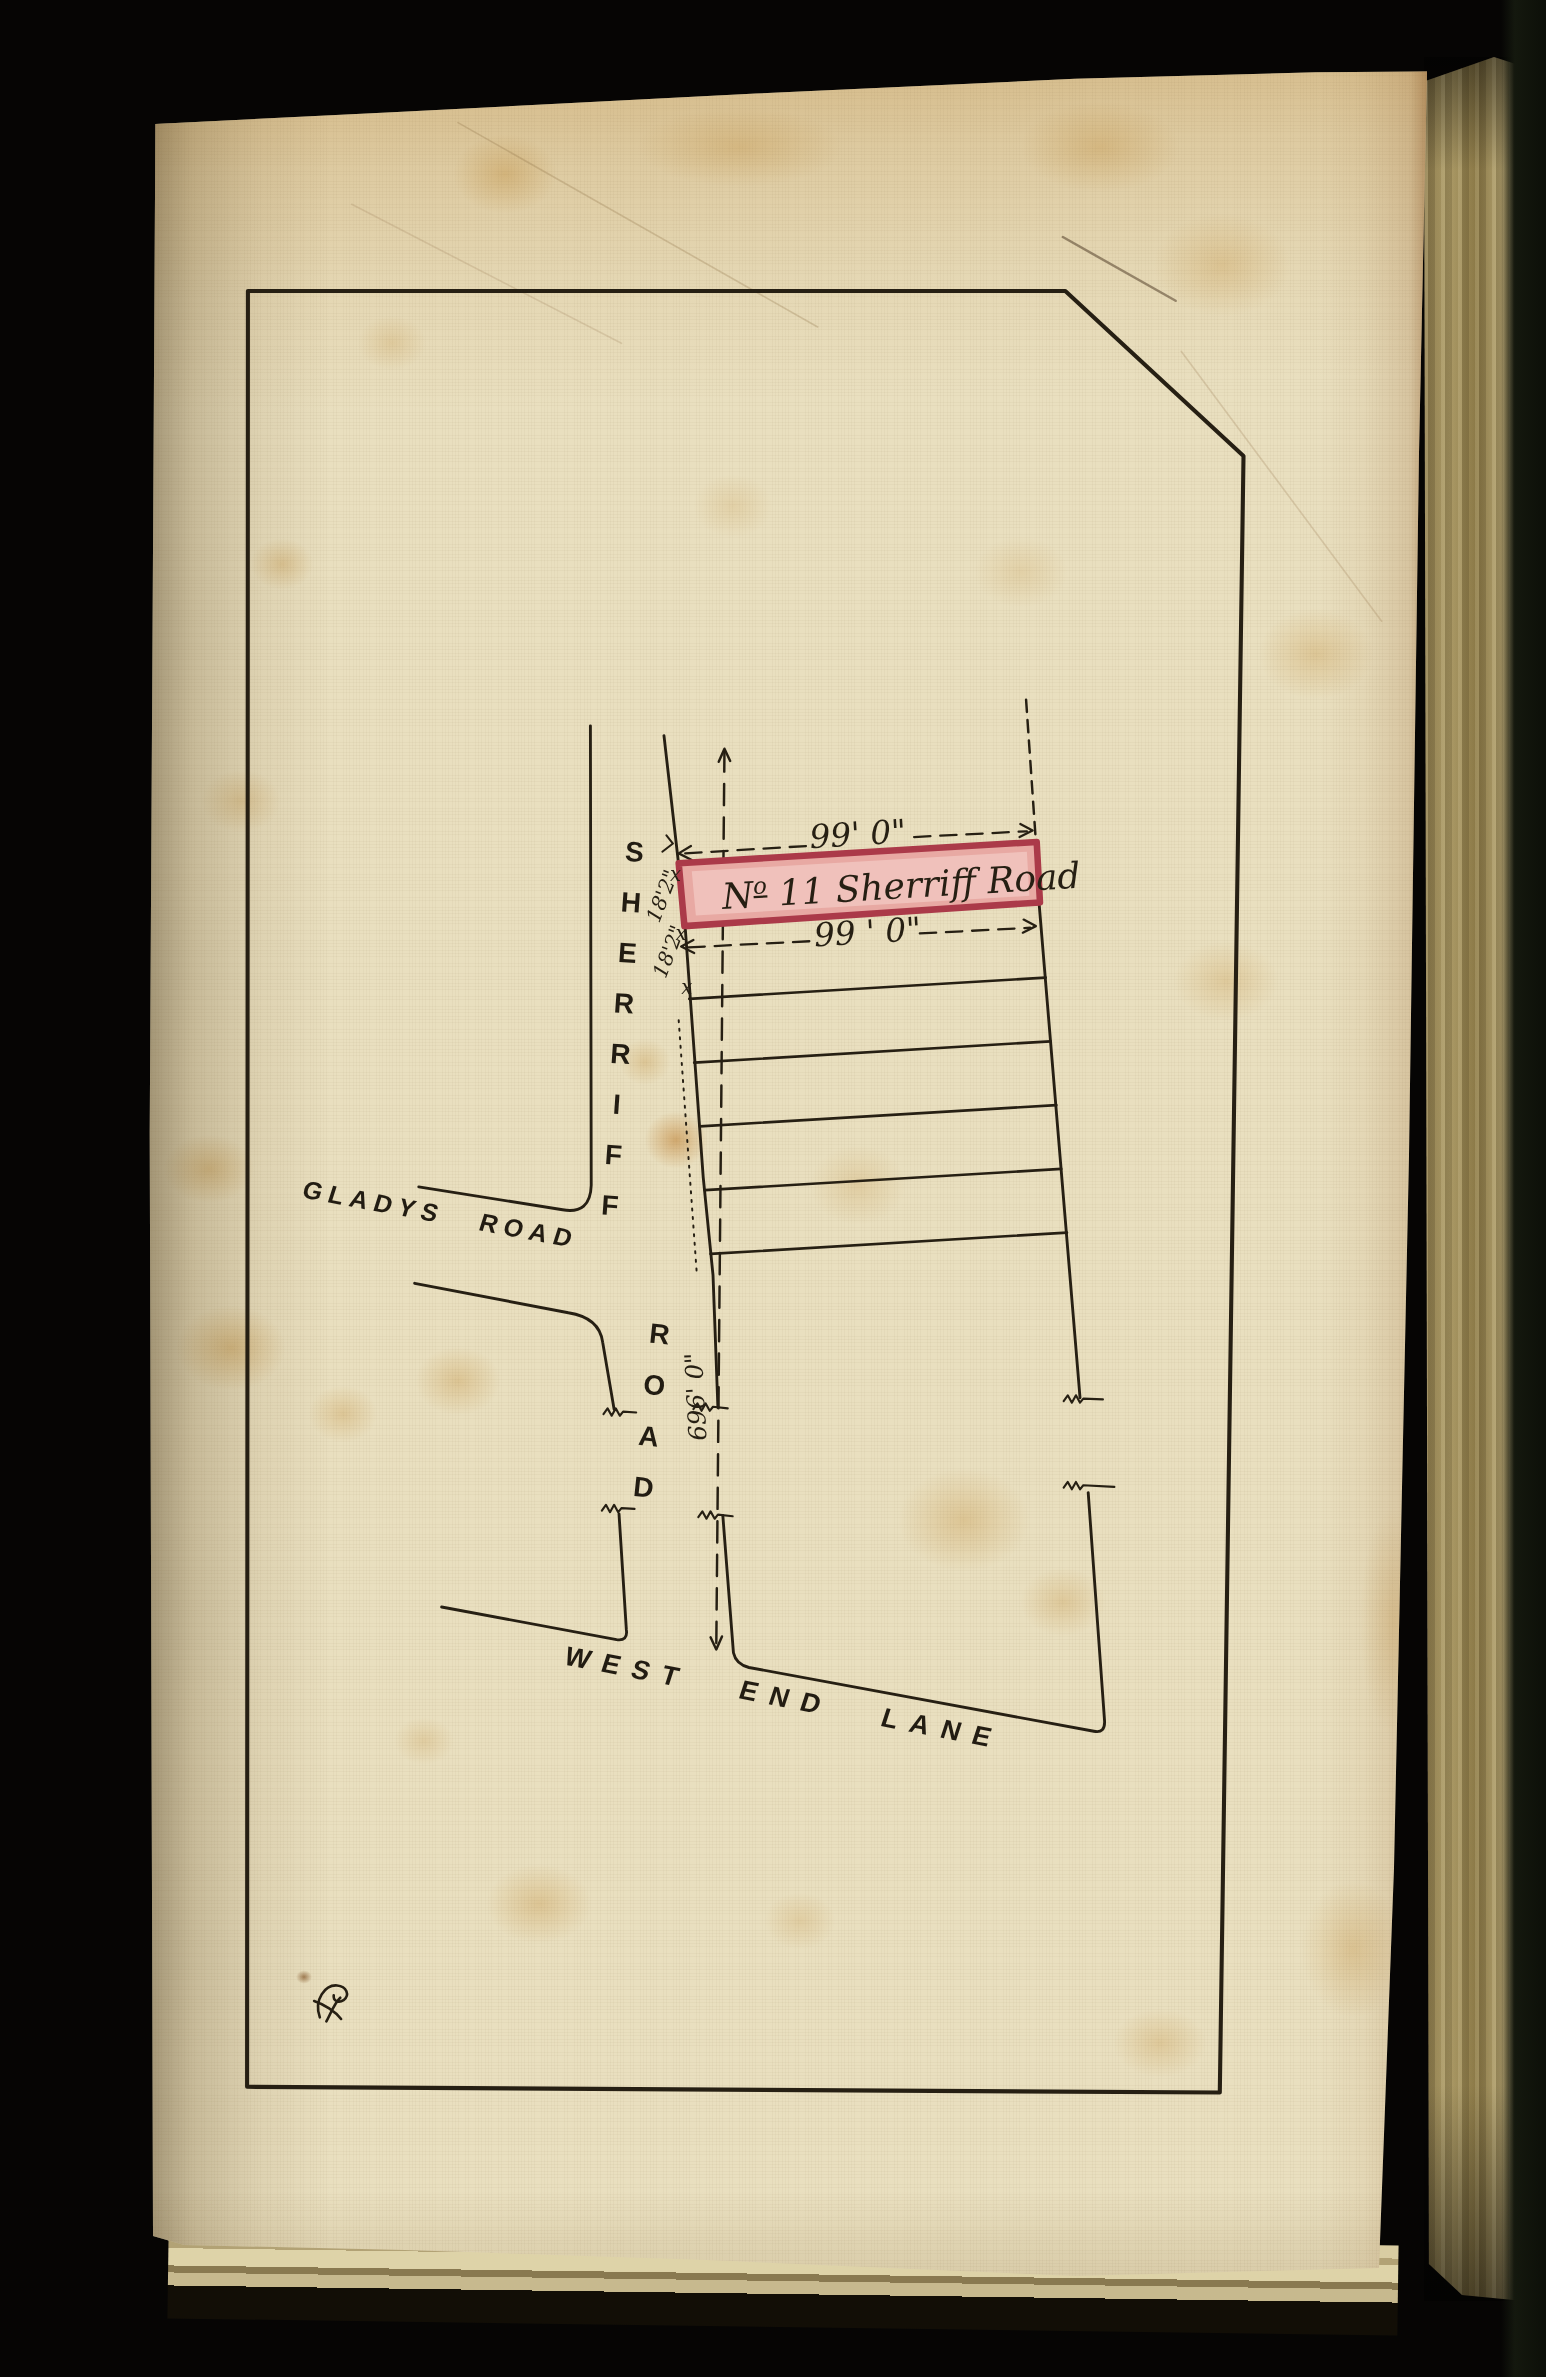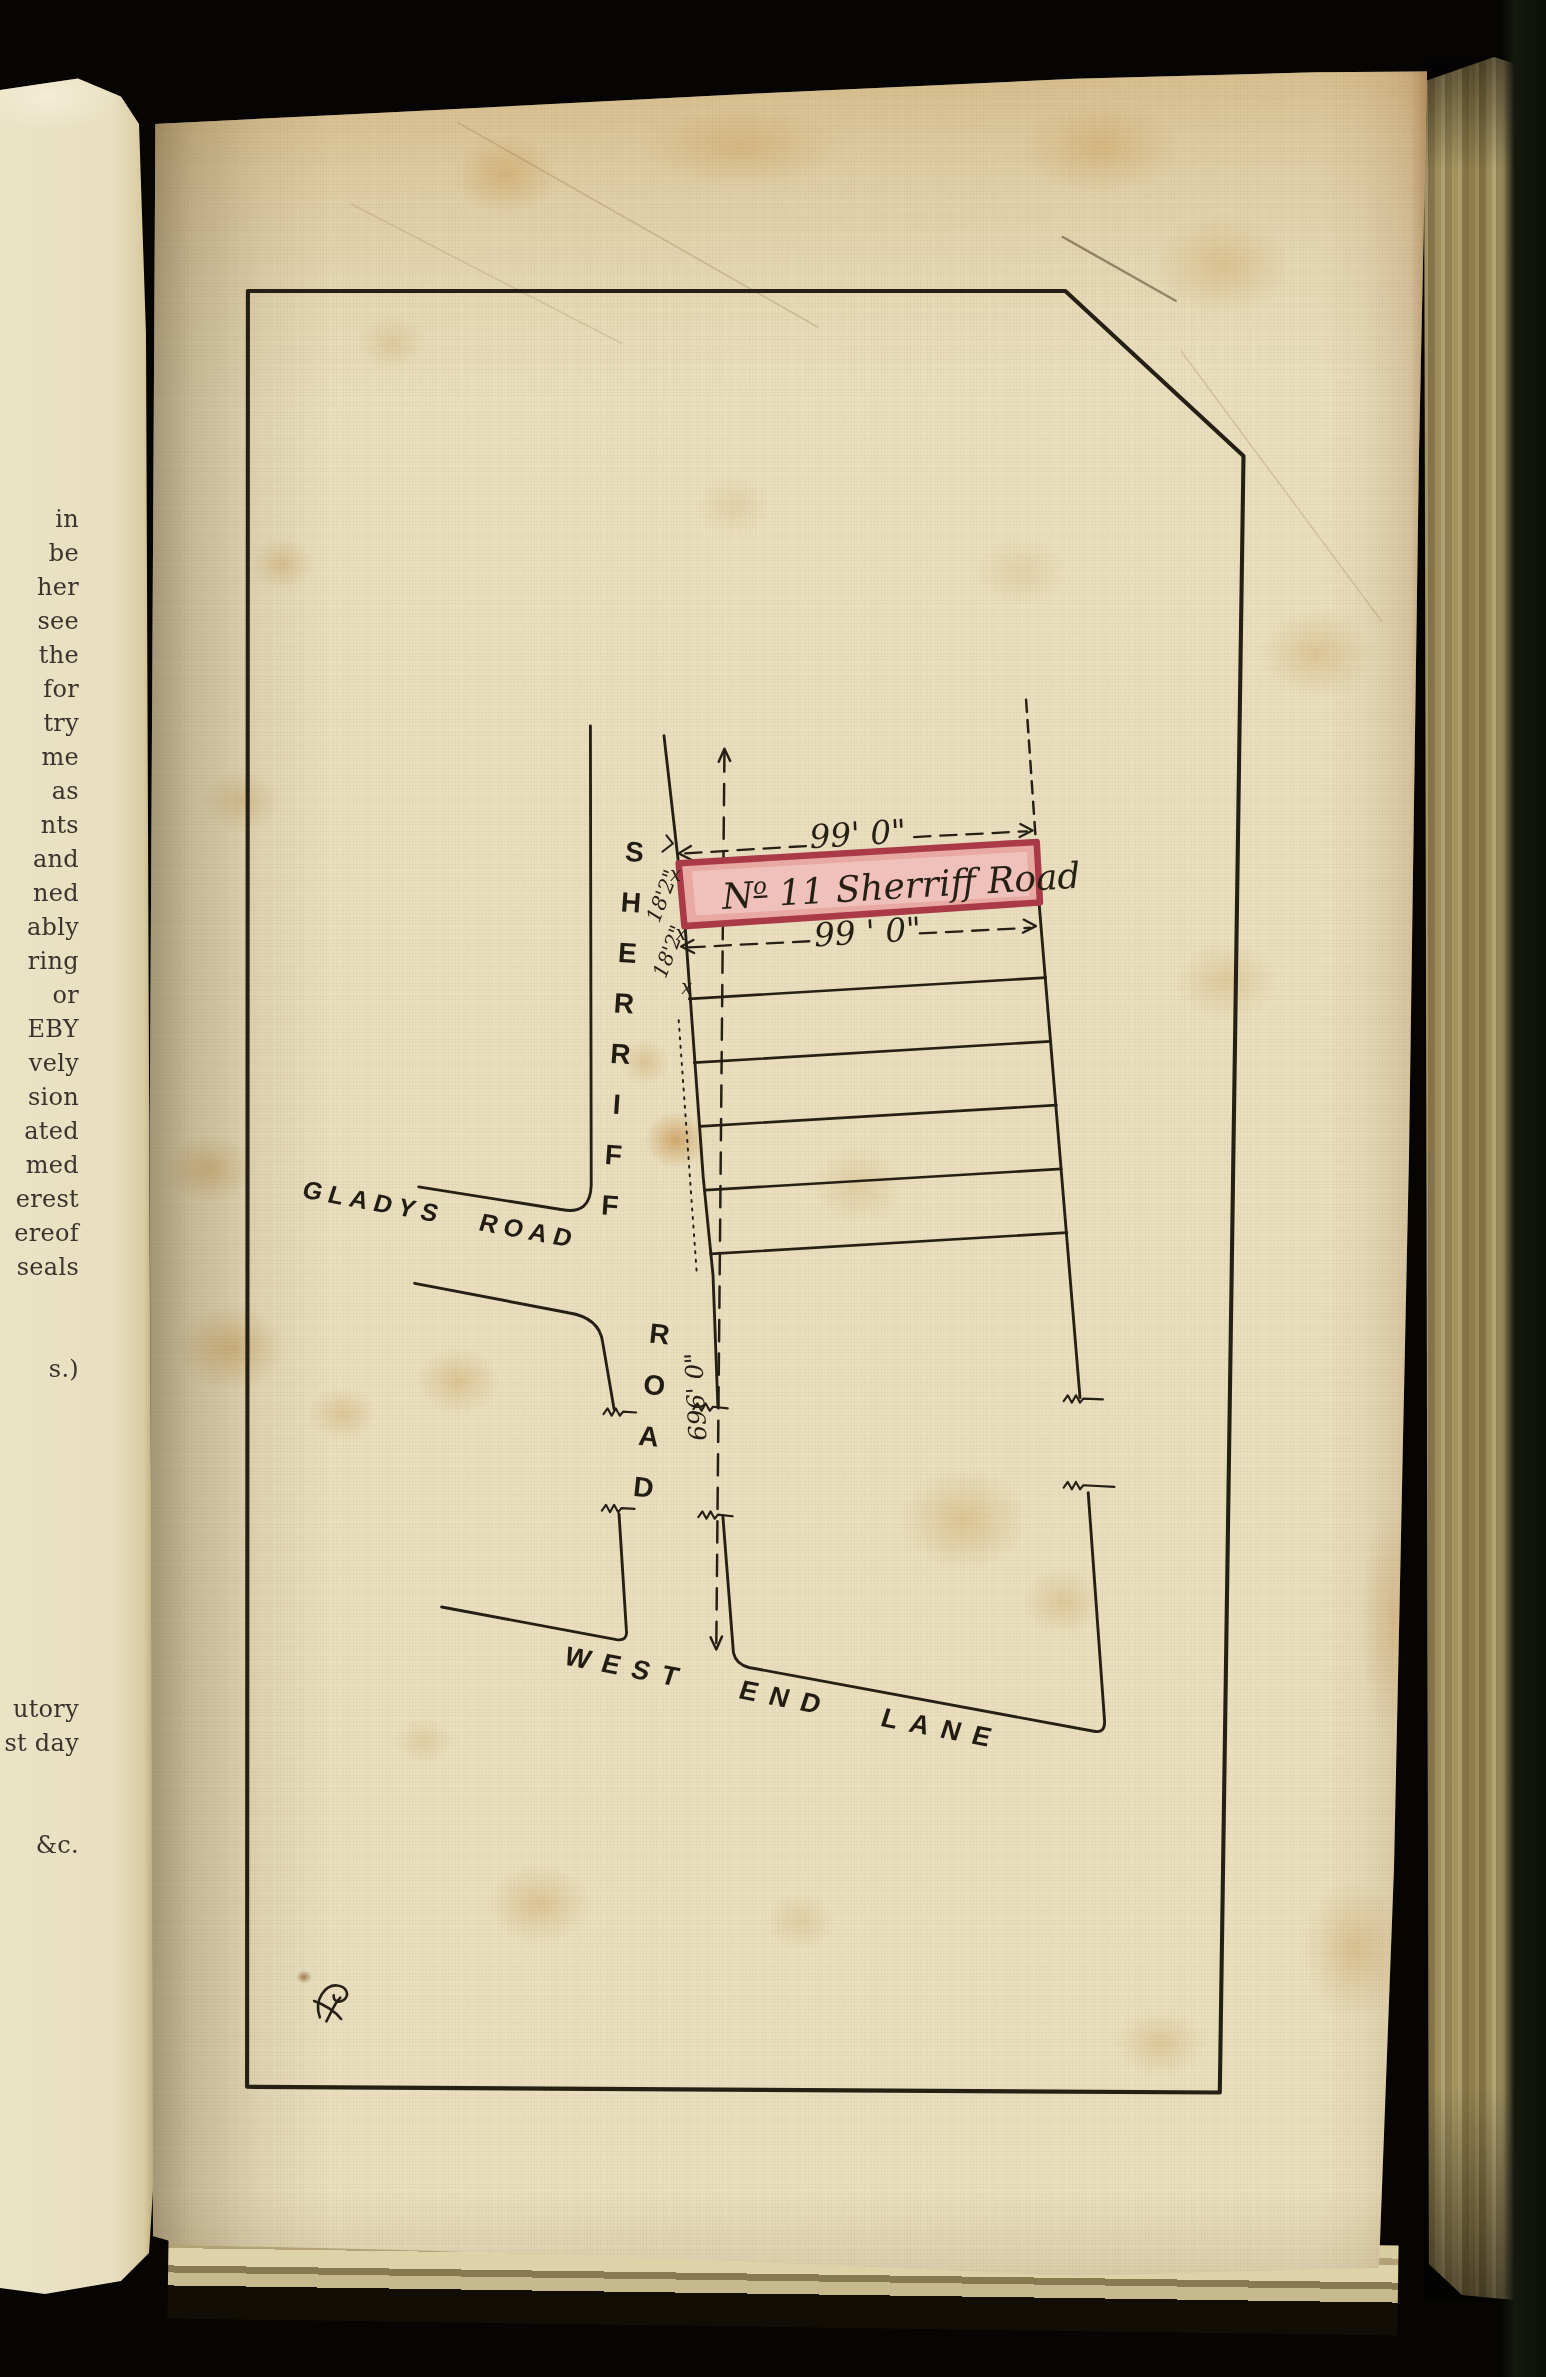--- a/index.html
+++ b/index.html
@@ -87,62 +87,20 @@
 </head>
 <body>
 
 <div id="scene">
 
   <div class="abs" id="page-stack"></div>
   <div class="abs" id="cloth-edge"></div>
   <div class="abs" id="cloth-shadow"></div>
   <div class="abs" id="cover-edge"></div>
 
-  <div class="abs" id="left-page">
-    <pre class="abs" id="fragments">in
-be
-her
-see
-the
-for
-try
-me
-as
-nts
-and
-ned
-ably
-ring
-or
-EBY
-vely
-sion
-ated
-med
-erest
-ereof
-seals
-
-
-s.)
-
-
-
-
-
-
-
-
-
-utory
-st day
-
-
-&amp;c.</pre>
-  </div>
 
   <div class="abs" id="main-page"></div>
 
   <svg class="abs" id="plan-svg" viewBox="0 0 1892 2908">
     <g fill="none" stroke="#261f13" stroke-linecap="round" stroke-linejoin="round">
 
       <path d="M1300 290 L1438 368" stroke="rgba(70,50,30,.5)" stroke-width="3"></path>
       <path d="M560 150 L1000 400" stroke="rgba(140,110,70,.28)" stroke-width="2"></path>
       <path d="M430 250 L760 420" stroke="rgba(150,120,80,.22)" stroke-width="2"></path>
       <path d="M1445 430 L1690 760" stroke="rgba(150,120,80,.25)" stroke-width="2"></path>

